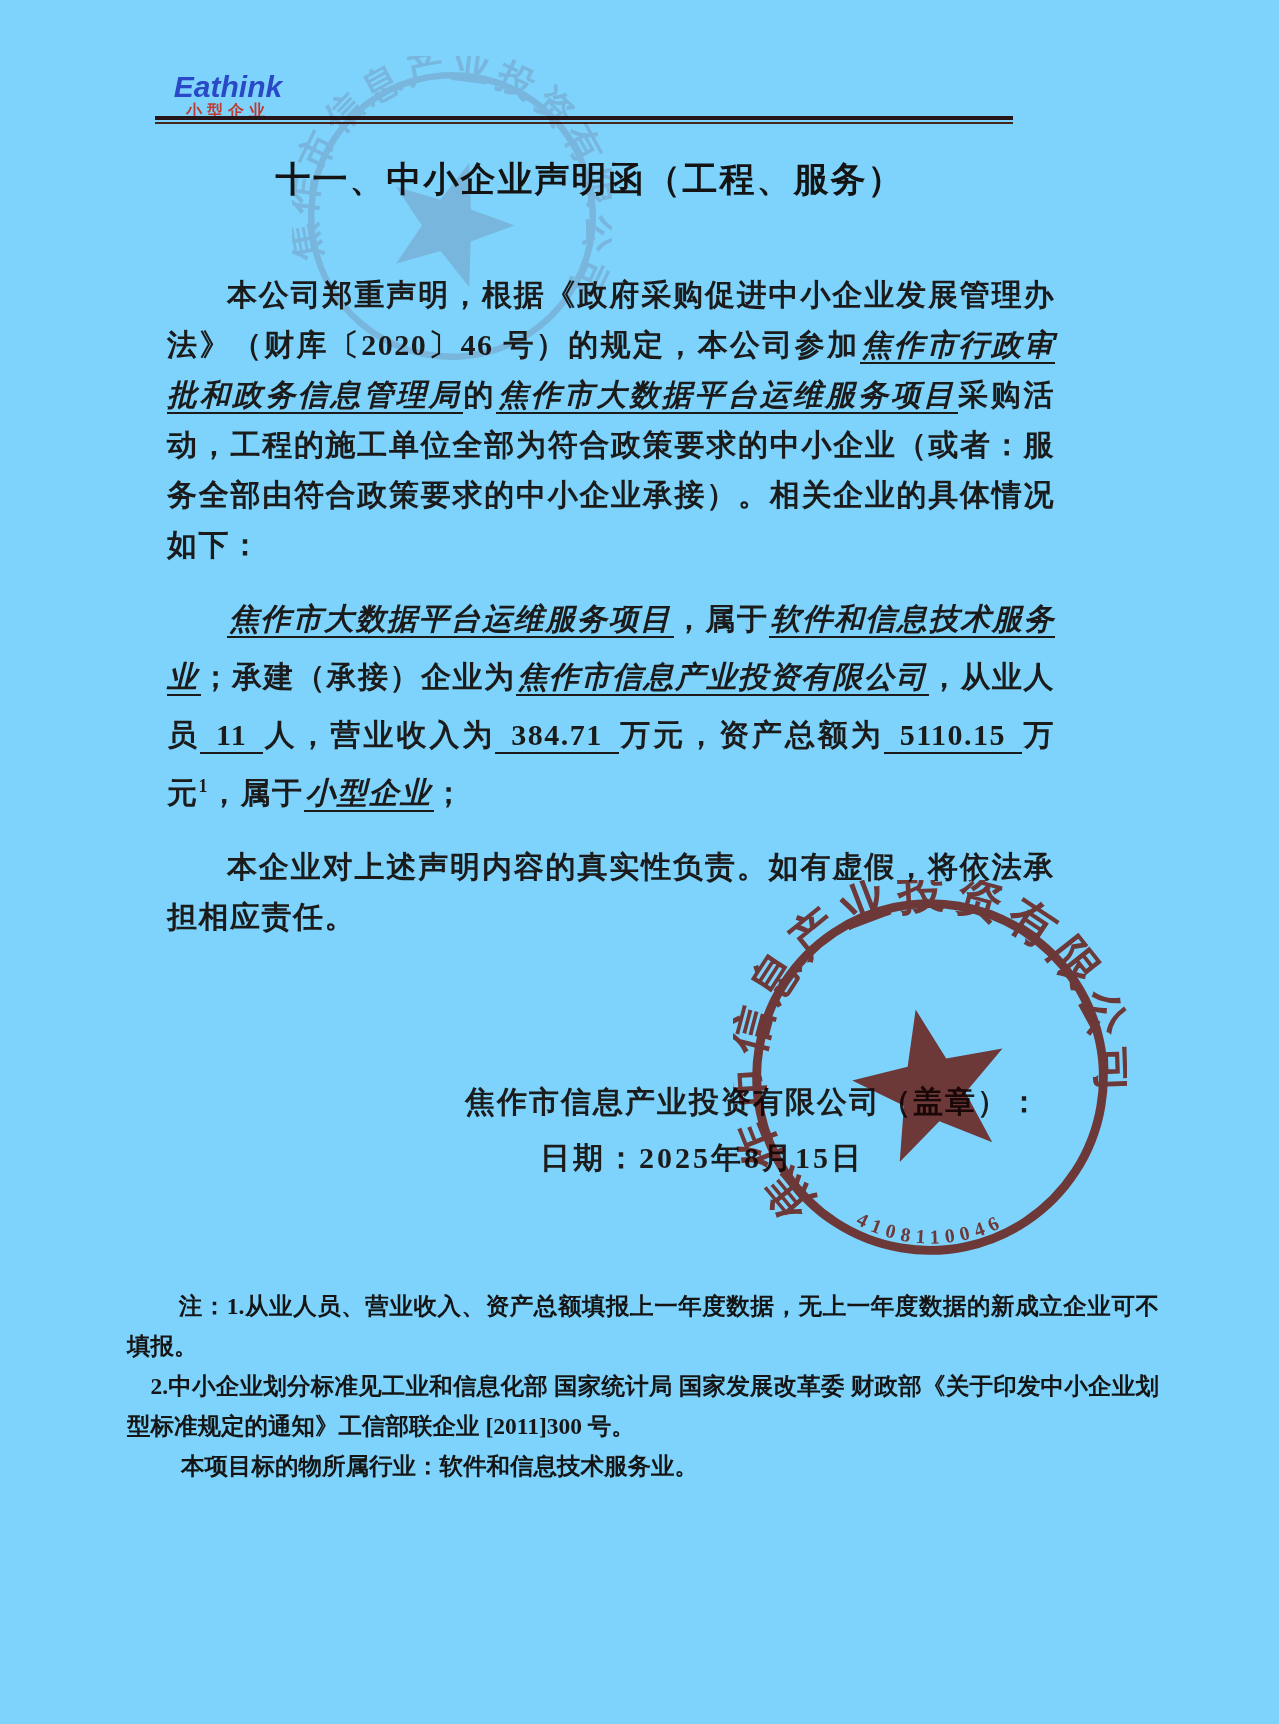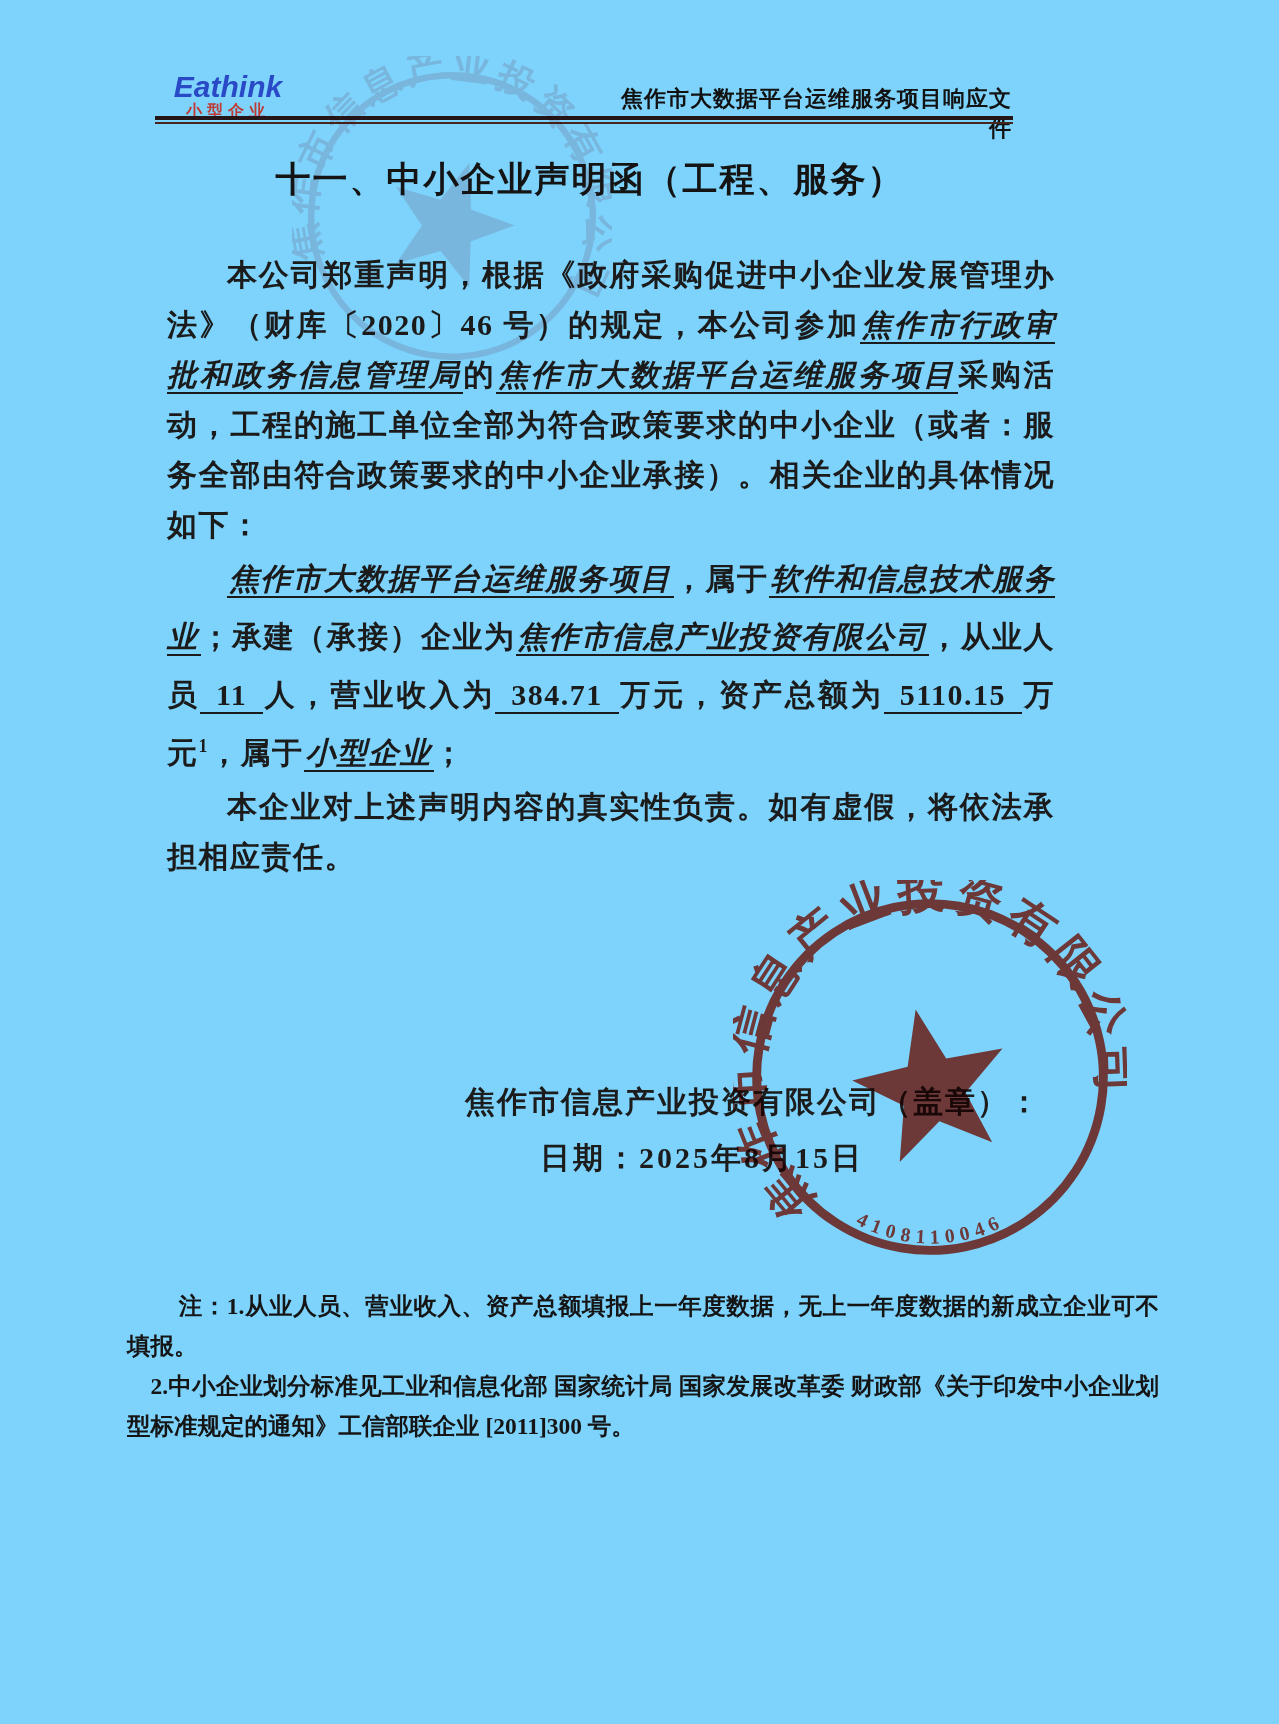--- a/index.html
+++ b/index.html
@@ -22,21 +22,21 @@
   .rule-b { height:2px; background:#46251a; margin-top:2px; }
 
   
   .main-title { position:absolute; left:160px; top:156px; width:860px; text-align:center;
     font-size:35px; font-weight:800; letter-spacing:2px; color:#141414; }
 
   
   .body-block { position:absolute; left:167px; top:250px; width:888px;
     font-size:30px; font-weight:700; letter-spacing:1.5px;
     text-align:justify; color:#1b1b1b; }
-  .body-block p { text-indent:2em; }
+  .body-block p { text-indent:2em;margin-top:20px; }
   .p1,.p3,.p4 { line-height:50px; }
   .p2 { line-height:58px; }
   .blank { font-style:italic; border-bottom:2.5px solid #1b1b1b; padding:0 2px 1px; }
   .blank-num { font-style:normal; border-bottom:2.5px solid #1b1b1b; padding:0 16px 1px; }
   sup.fn { font-size:18px; vertical-align:super; line-height:0; }
 
   
   .sig-company { position:absolute; left:465px; top:1082px; font-size:30px; font-weight:700; letter-spacing:2px; }
   .sig-date { position:absolute; left:540px; top:1138px; font-size:30px; font-weight:700; letter-spacing:3px; }
 
@@ -56,40 +56,40 @@
 </style>
 </head>
 <body>
 
 <div class="page">
 
   <div class="logo">
     <div class="logo-text">Eathink</div>
     <div class="logo-sub">小型企业</div>
   </div>
-  <div class="doc-title">焦作市大数据平台运维服务项目响应文件</div>
   <div class="rule">
     <div class="rule-a"></div>
     <div class="rule-b"></div>
   </div>
 
   <div class="main-title">十一、中小企业声明函（工程、服务）</div>
 
   <div class="body-block">
     <p class="p1"><span>本公司郑重声明，根据《政府采购促进中小企业发展管理办法》（财库〔2020〕46 号）的规定，本公司参加</span><span class="blank">焦作市行政审批和政务信息管理局</span><span>的</span><span class="blank">焦作市大数据平台运维服务项目</span><span>采购活动，工程的施工单位全部为符合政策要求的中小企业（或者：服务全部由符合政策要求的中小企业承接）。相关企业的具体情况如下：</span></p>
     <p class="p2"><span class="blank">焦作市大数据平台运维服务项目</span><span>，属于</span><span class="blank">软件和信息技术服务业</span><span>；承建（承接）企业为</span><span class="blank">焦作市信息产业投资有限公司</span><span>，从业人员</span><span class="blank-num">11</span><span>人，营业收入为</span><span class="blank-num">384.71</span><span>万元，资产总额为</span><span class="blank-num">5110.15</span><span>万元</span><sup class="fn">1</sup><span>，属于</span><span class="blank">小型企业</span><span>；</span></p>
     <p class="p4">本企业对上述声明内容的真实性负责。如有虚假，将依法承担相应责任。</p>
   </div>
 
   <div class="sig-company">焦作市信息产业投资有限公司（盖章）：</div>
   <div class="sig-date">日期：2025年8月15日</div>
 
   <div class="notes">
     <p class="note1">注：1.从业人员、营业收入、资产总额填报上一年度数据，无上一年度数据的新成立企业可不填报。</p>
     <p class="note2">2.中小企业划分标准见工业和信息化部 国家统计局 国家发展改革委 财政部《关于印发中小企业划型标准规定的通知》工信部联企业 [2011]300 号。</p>
+    <p class="note3">本项目标的物所属行业：软件和信息技术服务业。</p>
   </div>
 
   <svg class="stamp-faint" viewBox="0 0 400 400">
     <g transform="rotate(18 200 200)" stroke="#d9808e" fill="#d9808e">
       <circle cx="200" cy="200" r="176" fill="none" stroke-width="8"></circle>
       <defs>
           <path id="faintArc" d="M 60,300 A 172,172 0 1 1 340,300" fill="none"></path>
         </defs>
       <text font-size="46" textLength="690" fill="#d9808e" stroke="none">
         <textPath href="#faintArc">焦作市信息产业投资有限公司</textPath>

